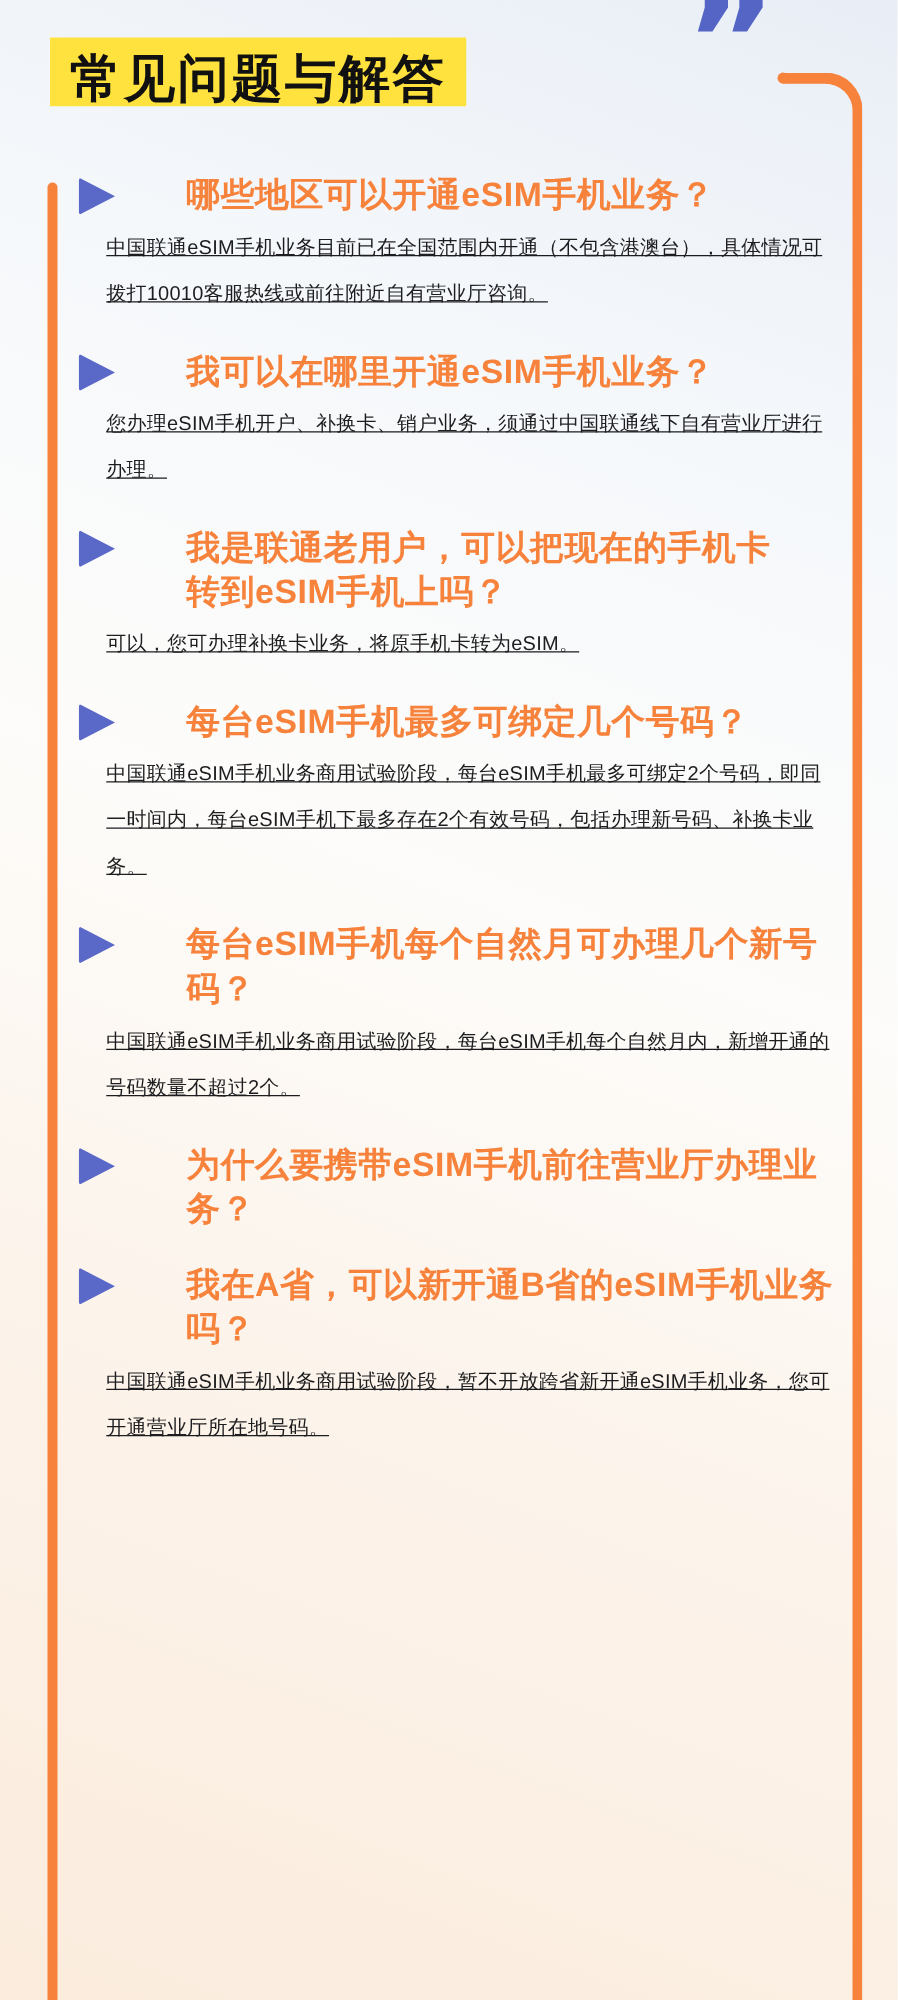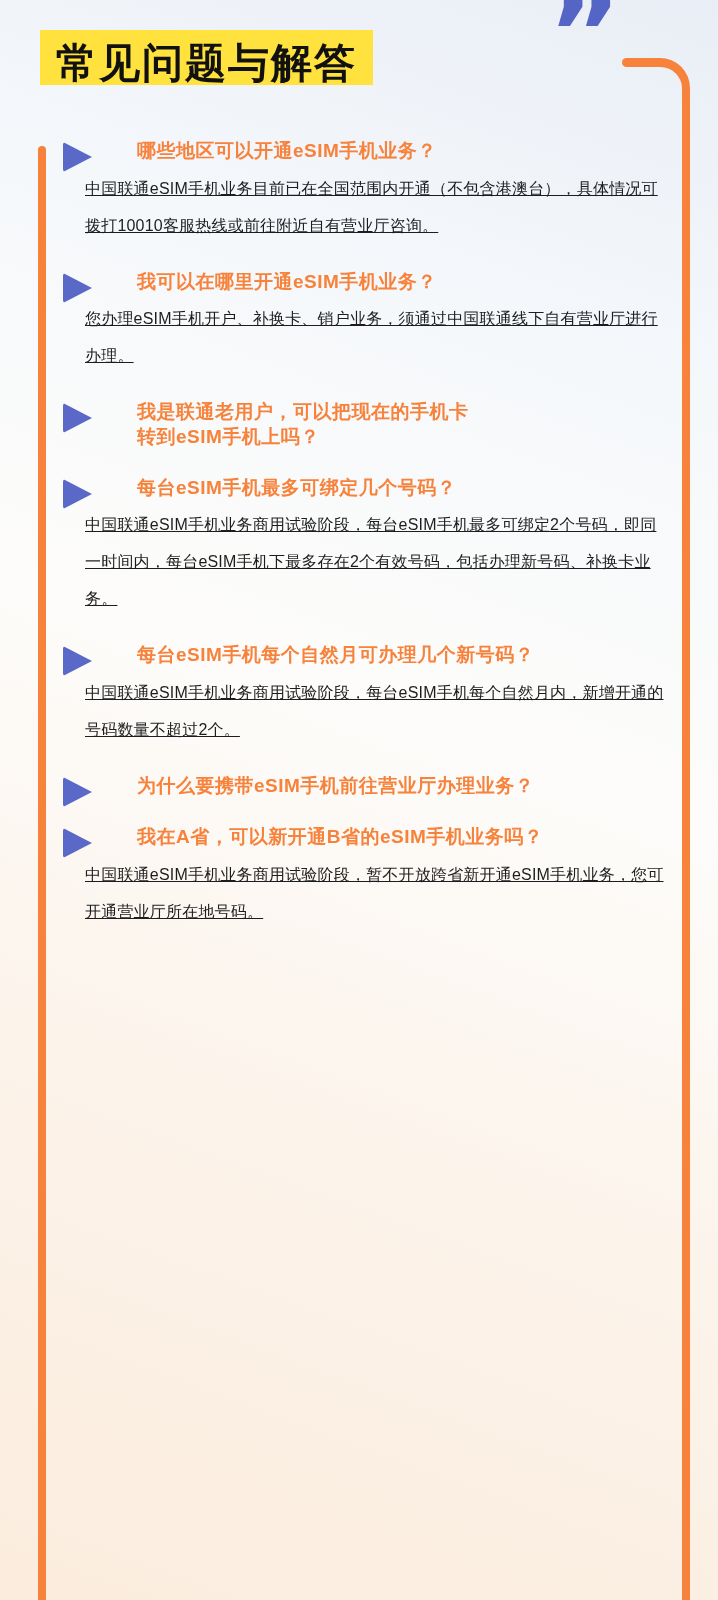--- a/index.html
+++ b/index.html
@@ -95,23 +95,23 @@
     left: 63px;
     top: 3px;
     width: 0;
     height: 0;
     border-left: 29px solid var(--bullet-blue, #5a69c7);
     border-top: 15px solid transparent;
     border-bottom: 15px solid transparent;
     border-radius: 3px;
   }
   .faq-question {
-    margin-left: 8px;
+    margin-left: 20px;
     color: var(--accent-orange, #f7823b);
-    font-size: 19px;
+    font-size: 27px;
     font-weight: 700;
     line-height: 1.3;
     letter-spacing: 0.5px;
     white-space: pre-line;
     padding-left: 44px;
   }
   .faq-answer {
     margin-top: 6px;
     color: var(--answer-color, #1d1d1f);
     font-size: 16px;
@@ -140,20 +140,21 @@
     <span class="tri-icon"></span>
     <div class="faq-question">我可以在哪里开通eSIM手机业务？</div>
     <div class="faq-answer">您办理eSIM手机开户、补换卡、销户业务，须通过中国联通线下自有营业厅进行办理。</div>
   </div>
 
 
   <div class="faq-item">
     <span class="tri-icon"></span>
     <div class="faq-question">我是联通老用户，可以把现在的手机卡
 转到eSIM手机上吗？</div>
+    <div class="faq-answer">可以，您可办理补换卡业务，将原手机卡转为eSIM。</div>
   </div>
 
   <div class="faq-item">
     <span class="tri-icon"></span>
     <div class="faq-question">每台eSIM手机最多可绑定几个号码？</div>
     <div class="faq-answer">中国联通eSIM手机业务商用试验阶段，每台eSIM手机最多可绑定2个号码，即同一时间内，每台eSIM手机下最多存在2个有效号码，包括办理新号码、补换卡业务。</div>
   </div>
 
   <div class="faq-item">
     <span class="tri-icon"></span>

